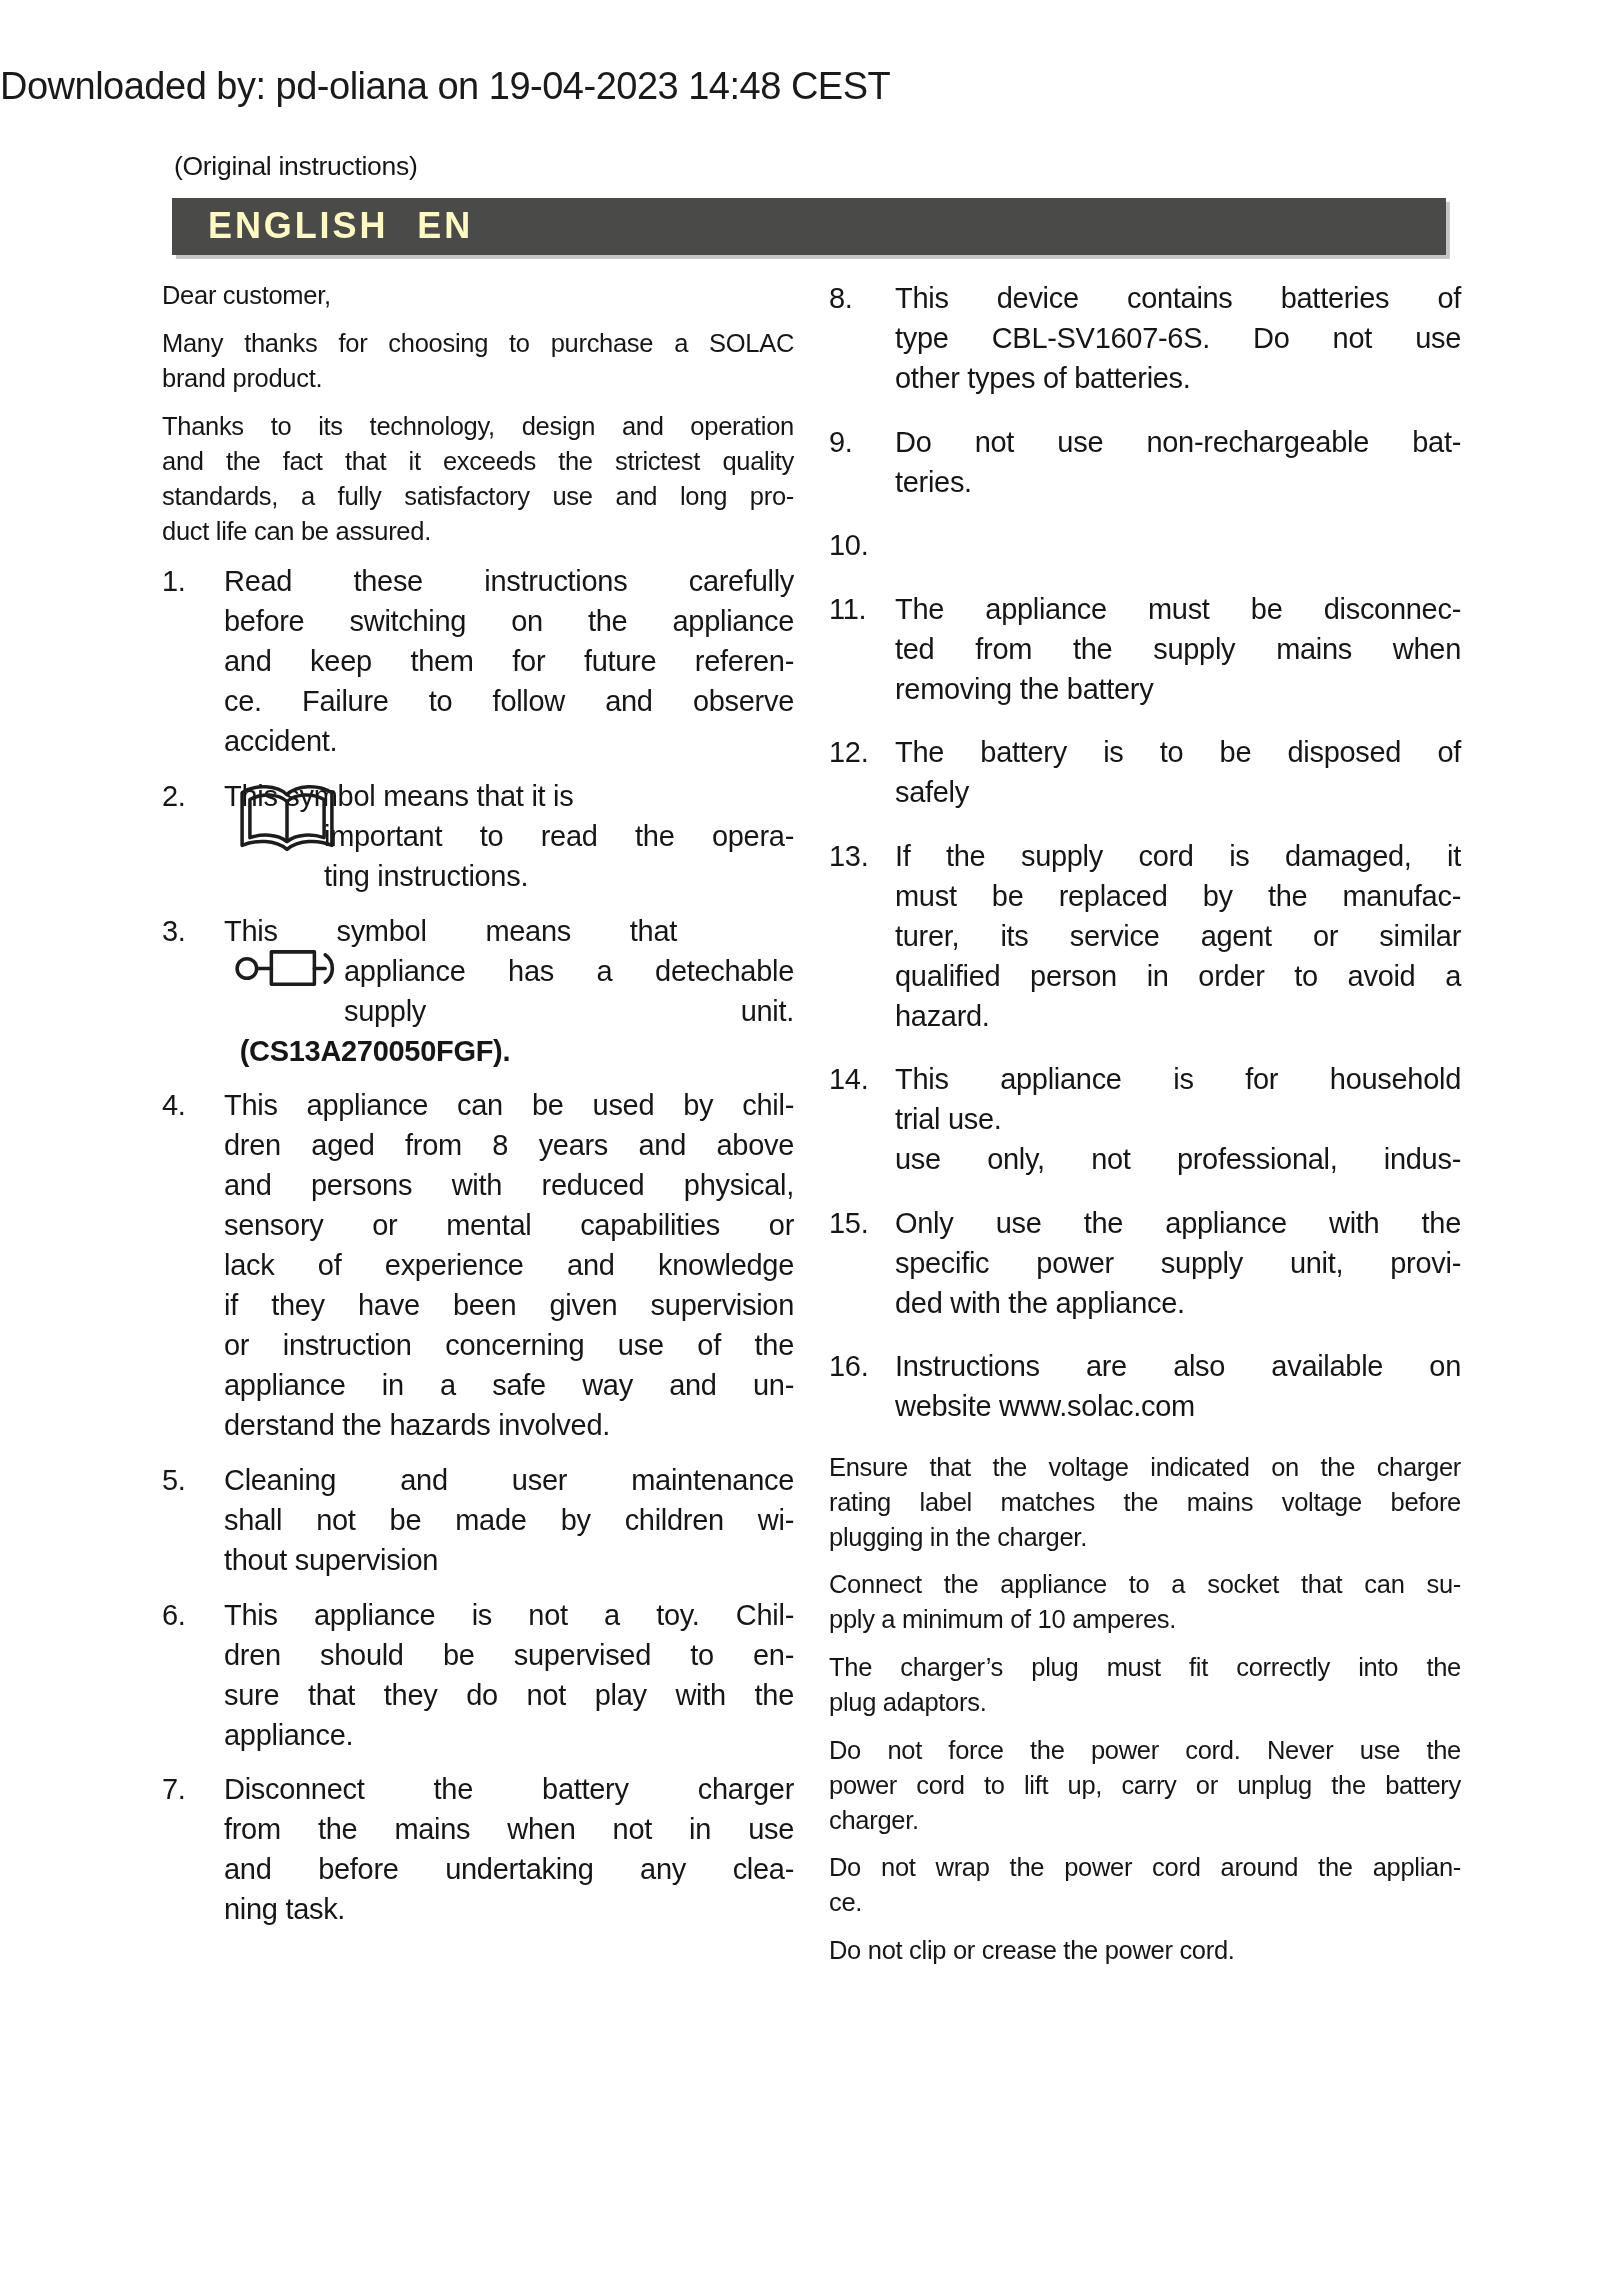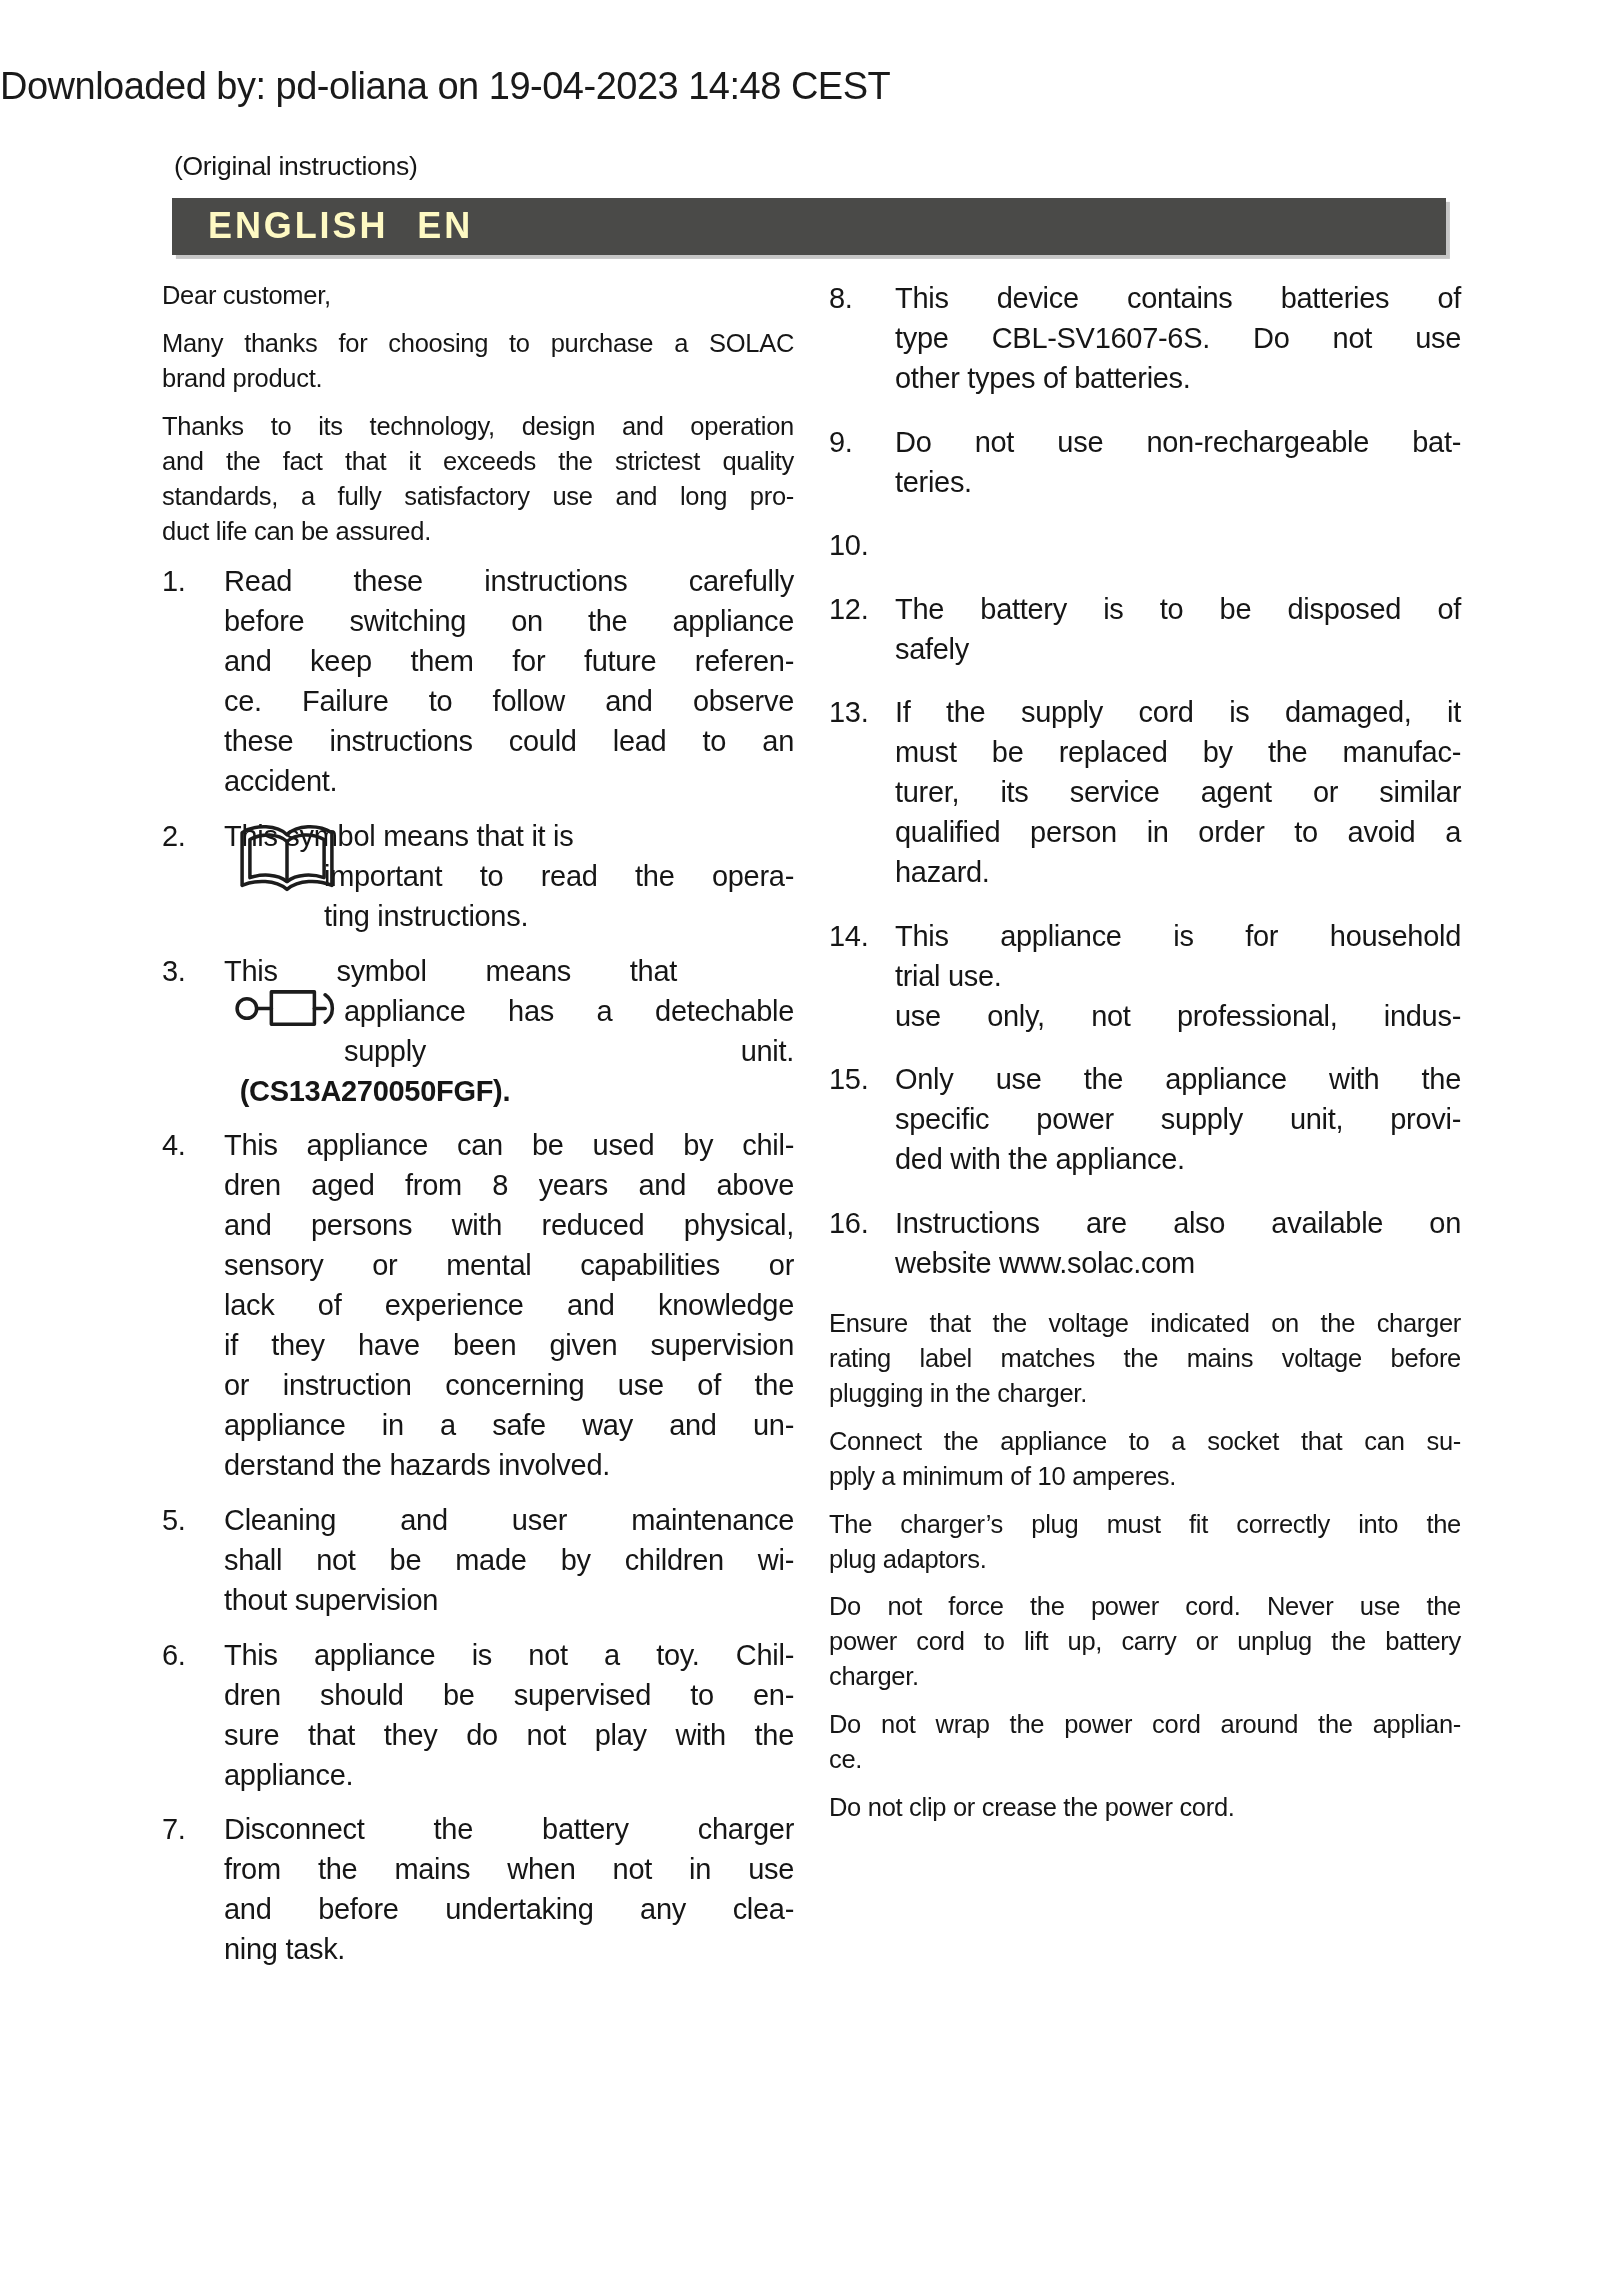--- a/index.html
+++ b/index.html
@@ -105,21 +105,20 @@
         </div>
       </div>
     <div id="items-left">
         <div class="item">
           <span class="num">1.</span>
           <div class="body">
             <div class="line just">Read these instructions carefully</div>
             <div class="line just">before switching on the appliance</div>
             <div class="line just">and keep them for future referen-</div>
             <div class="line just">ce. Failure to follow and observe</div>
-            <div class="line just">these instructions could lead to an</div>
             <div class="line">accident.</div>
           </div>
         </div>
         <div class="item">
           <span class="num">2.</span>
           <div class="body">
             <div class="line">This symbol means that it is</div>
             <div class="line just" style="margin-left: 100px;">important to read the opera-</div>
             <div class="line" style="margin-left: 100px;">ting instructions.</div>
             <span class="icon-abs book-icon">
@@ -205,20 +204,28 @@
           <span class="num">9.</span>
           <div class="body">
             <div class="line just">Do not use non-rechargeable bat-</div>
             <div class="line">teries.</div>
           </div>
         </div>
         <div class="item">
           <span class="num">10.</span>
         </div>
         <div class="item">
+          <span class="num">11.</span>
+          <div class="body">
+            <div class="line just">The appliance must be disconnec-</div>
+            <div class="line just">ted from the supply mains when</div>
+            <div class="line">removing the battery</div>
+          </div>
+        </div>
+        <div class="item">
           <span class="num">12.</span>
           <div class="body">
             <div class="line just">The battery is to be disposed of</div>
             <div class="line">safely</div>
           </div>
         </div>
         <div class="item">
           <span class="num">13.</span>
           <div class="body">
             <div class="line just">If the supply cord is damaged, it</div>

